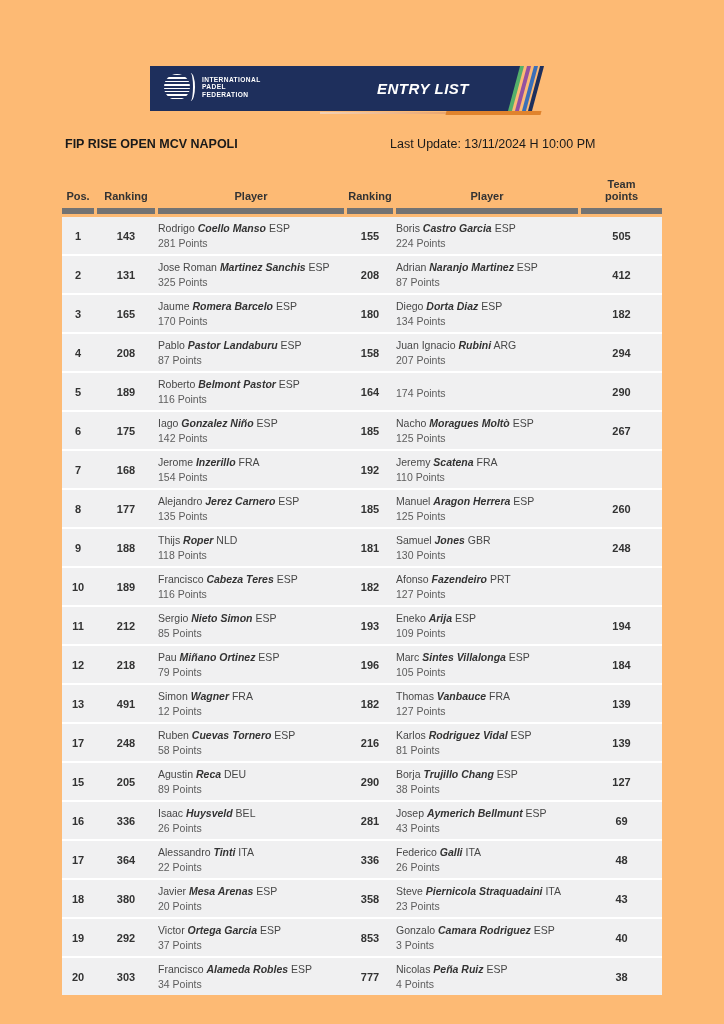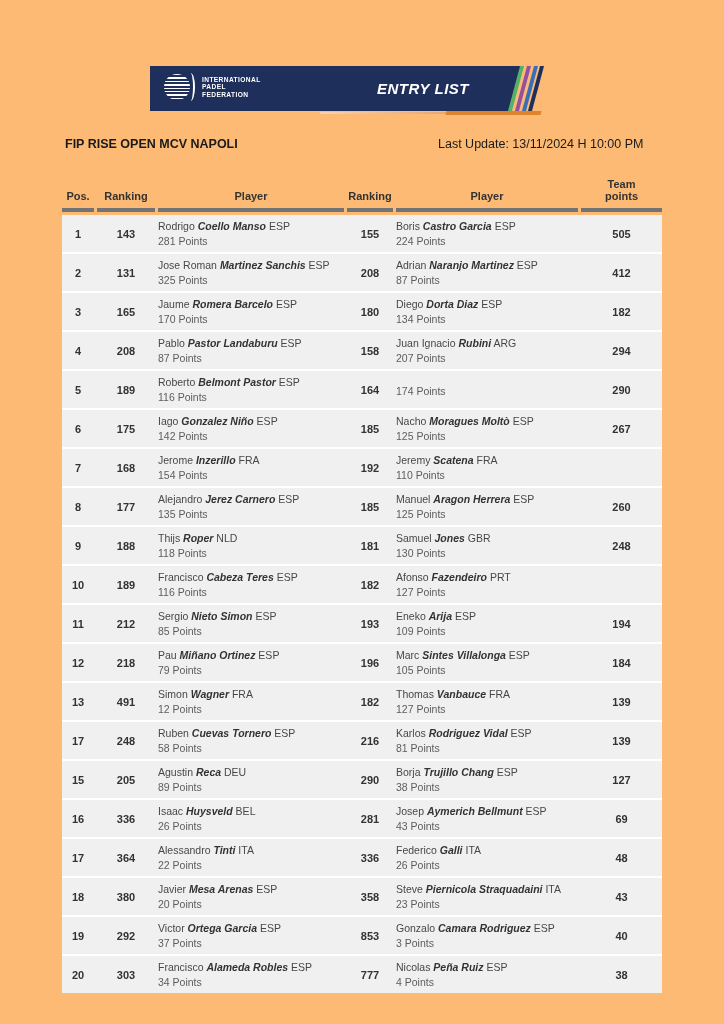--- a/index.html
+++ b/index.html
@@ -24,27 +24,27 @@
   .stripe.s3 { left:378px; }
   .stripe.s4 { left:384px; background:#1e2f5c; }
   .orange-thin { position:absolute; left:170px; bottom:-3px; width:140px; height:2px;
                  background:linear-gradient(to right,#f3d2b6,#e8a168); }
   .orange-thick { position:absolute; right:-3px; bottom:-4px; width:95px; height:4px;
                   transform:skewX(-15deg); }
 
   
   .title-row { position:absolute; left:65px; top:137px; width:597px; height:18px; color:#1a1a1a; font-size:12.5px; }
   .tournament { font-weight:bold;margin-top:16px; }
-  .last-update { position:absolute; left:325px; top:0;margin-left:48px; }
+  .last-update { position:absolute; left:325px; top:0; }
 
   
   .entry-table { position:absolute; left:62px; top:174px; width:600px; }
   .thead, .trow { display:grid; grid-template-columns:32px 58px 186px 46px 182px 81px; column-gap:3px; }
   .th { font-weight:bold; color:#333; font-size:11px; text-align:center;
-        padding:4px 0 6px; border-bottom:4px solid #737373; display:flex; align-items:flex-end; justify-content:center; }
+        padding:4px 0 6px; border-bottom:6px solid #737373; display:flex; align-items:flex-end; justify-content:center; }
   .th .th-inner { max-width:44px; }
   .tbody { margin-top:3px; }
   .trow { background:#f0f0f1; min-height:36px; }
   .trow + .trow { border-top:2px solid #ffffff; }
   .cell-num { display:flex; align-items:center; justify-content:center;
               font-weight:bold; color:#333; font-size:11px; }
   .cell-player { padding:5px 6px 5px 0; font-size:10.5px; color:#474747; display:flex; flex-direction:column; justify-content:center; }
   .p-name b { color:#333;font-style:italic; }
   .p-points { margin-top:3px; color:#5d5d5d; }
 </style>

